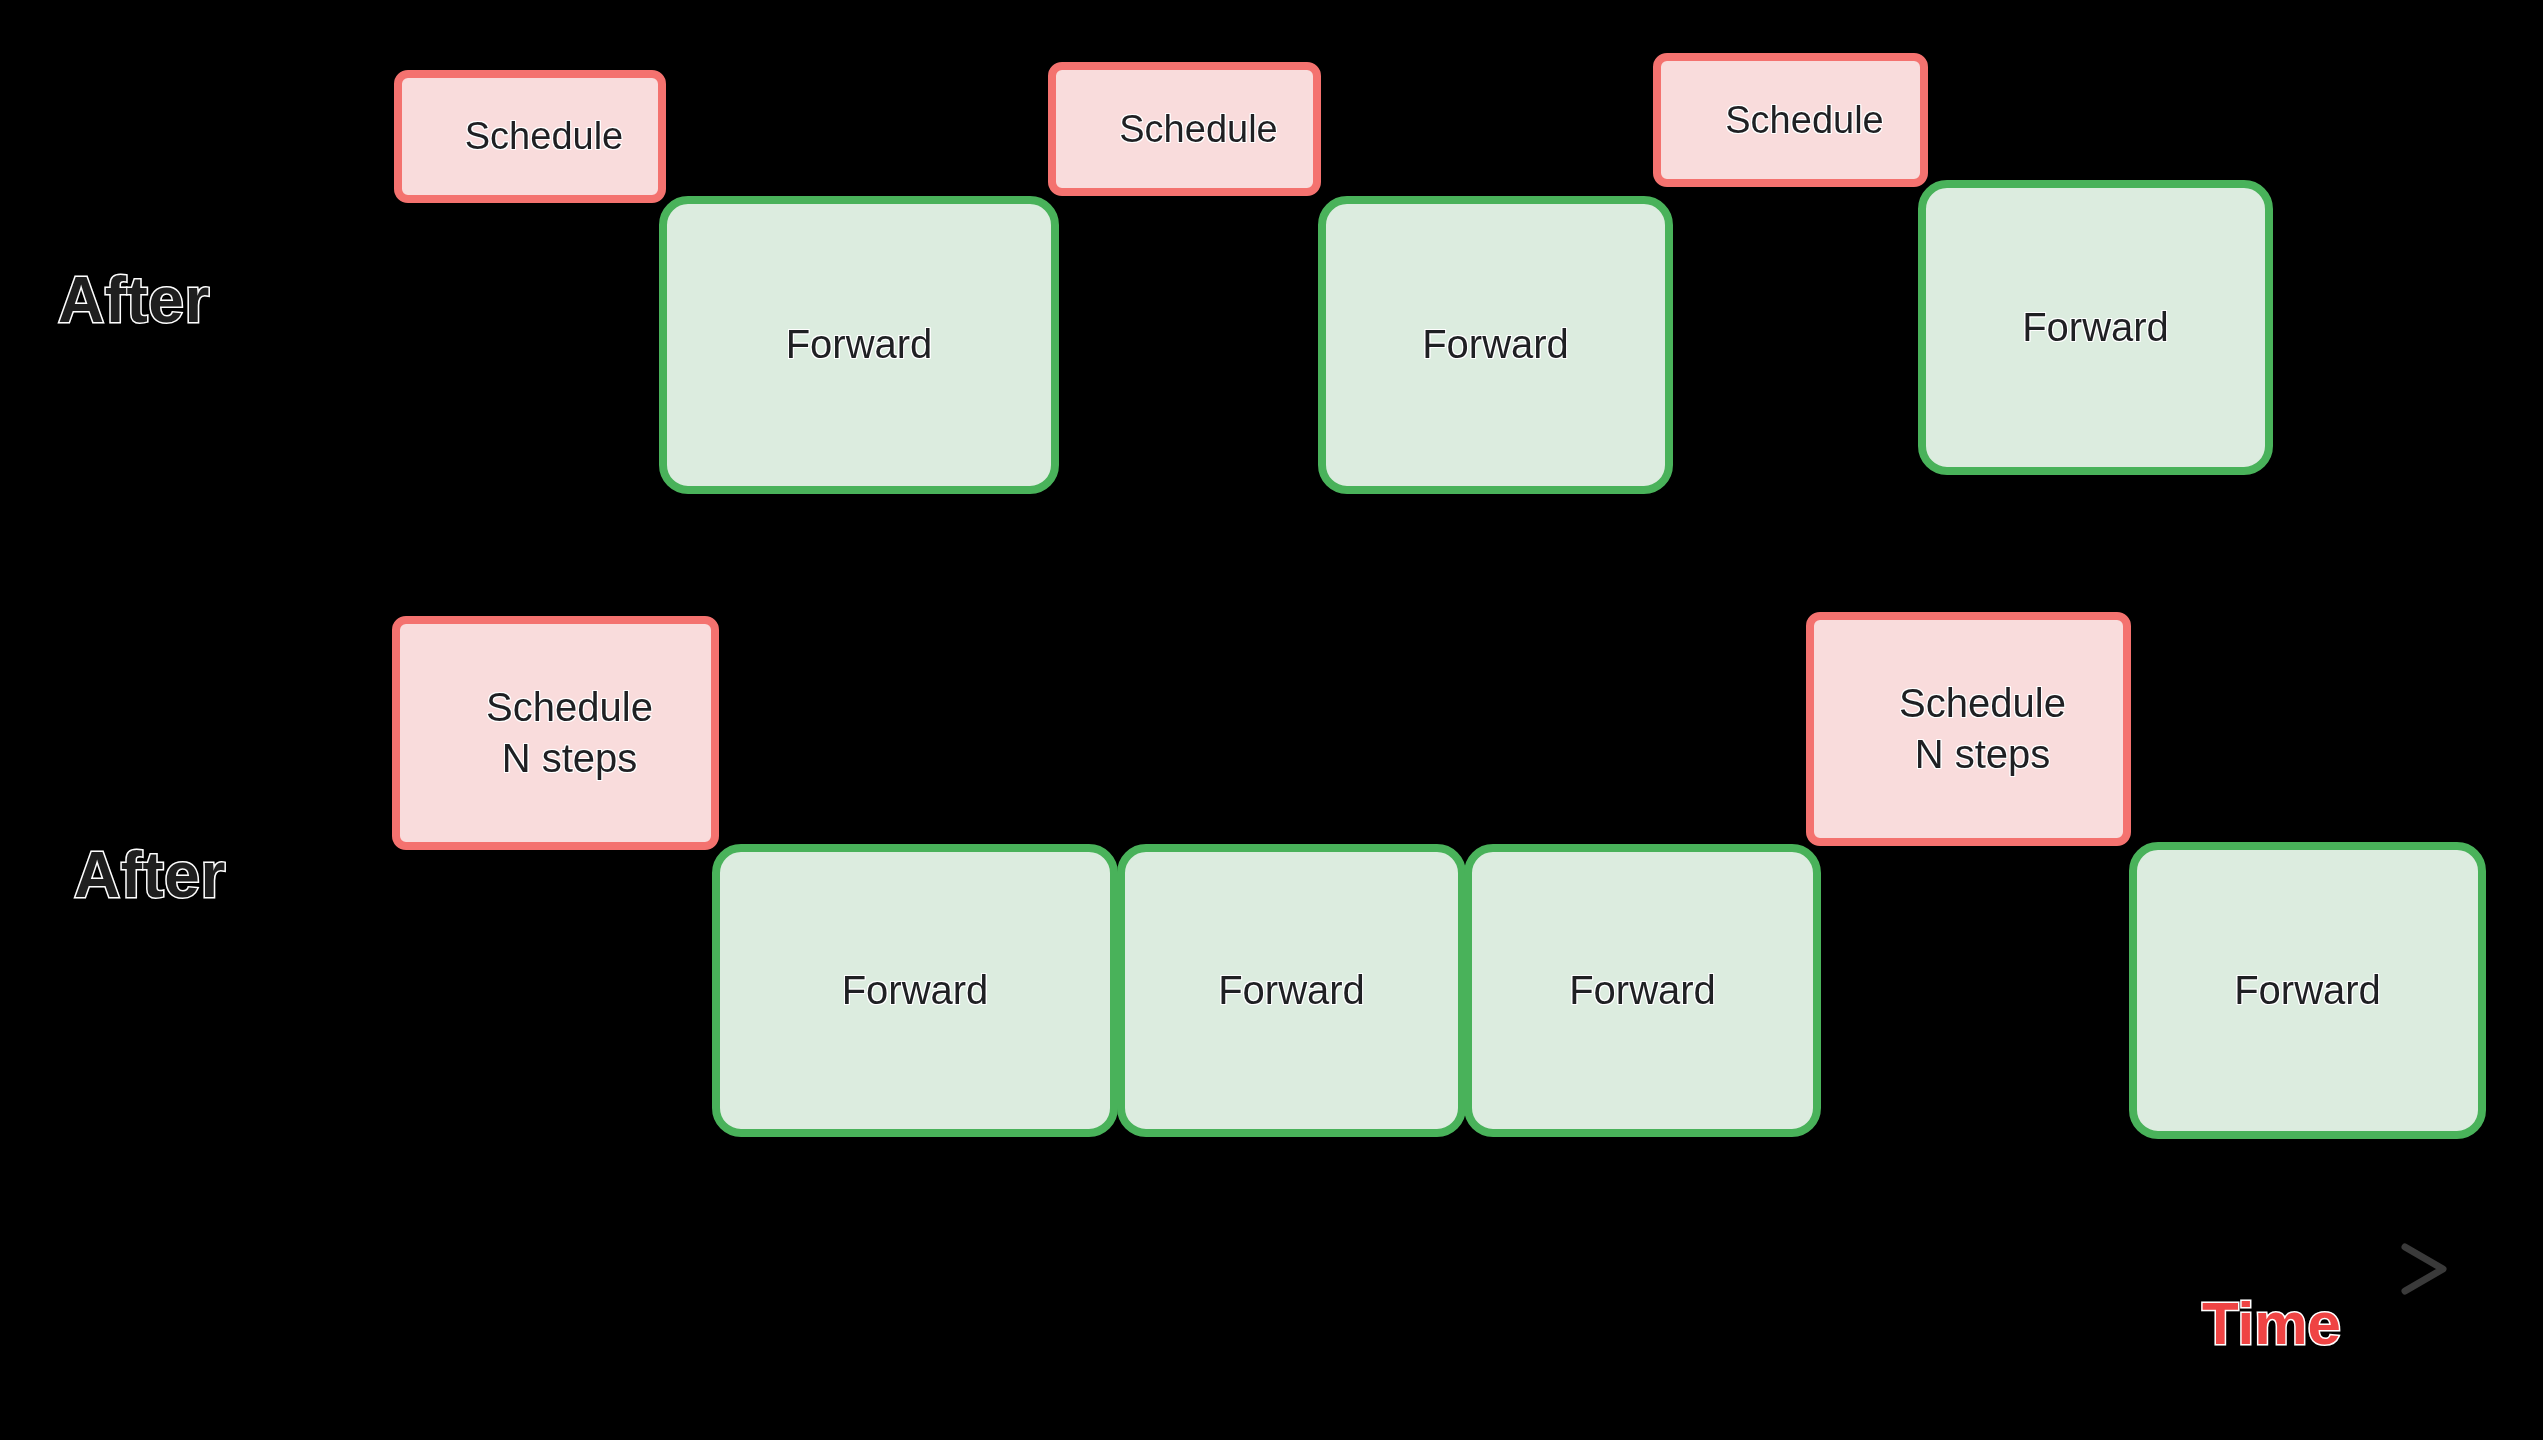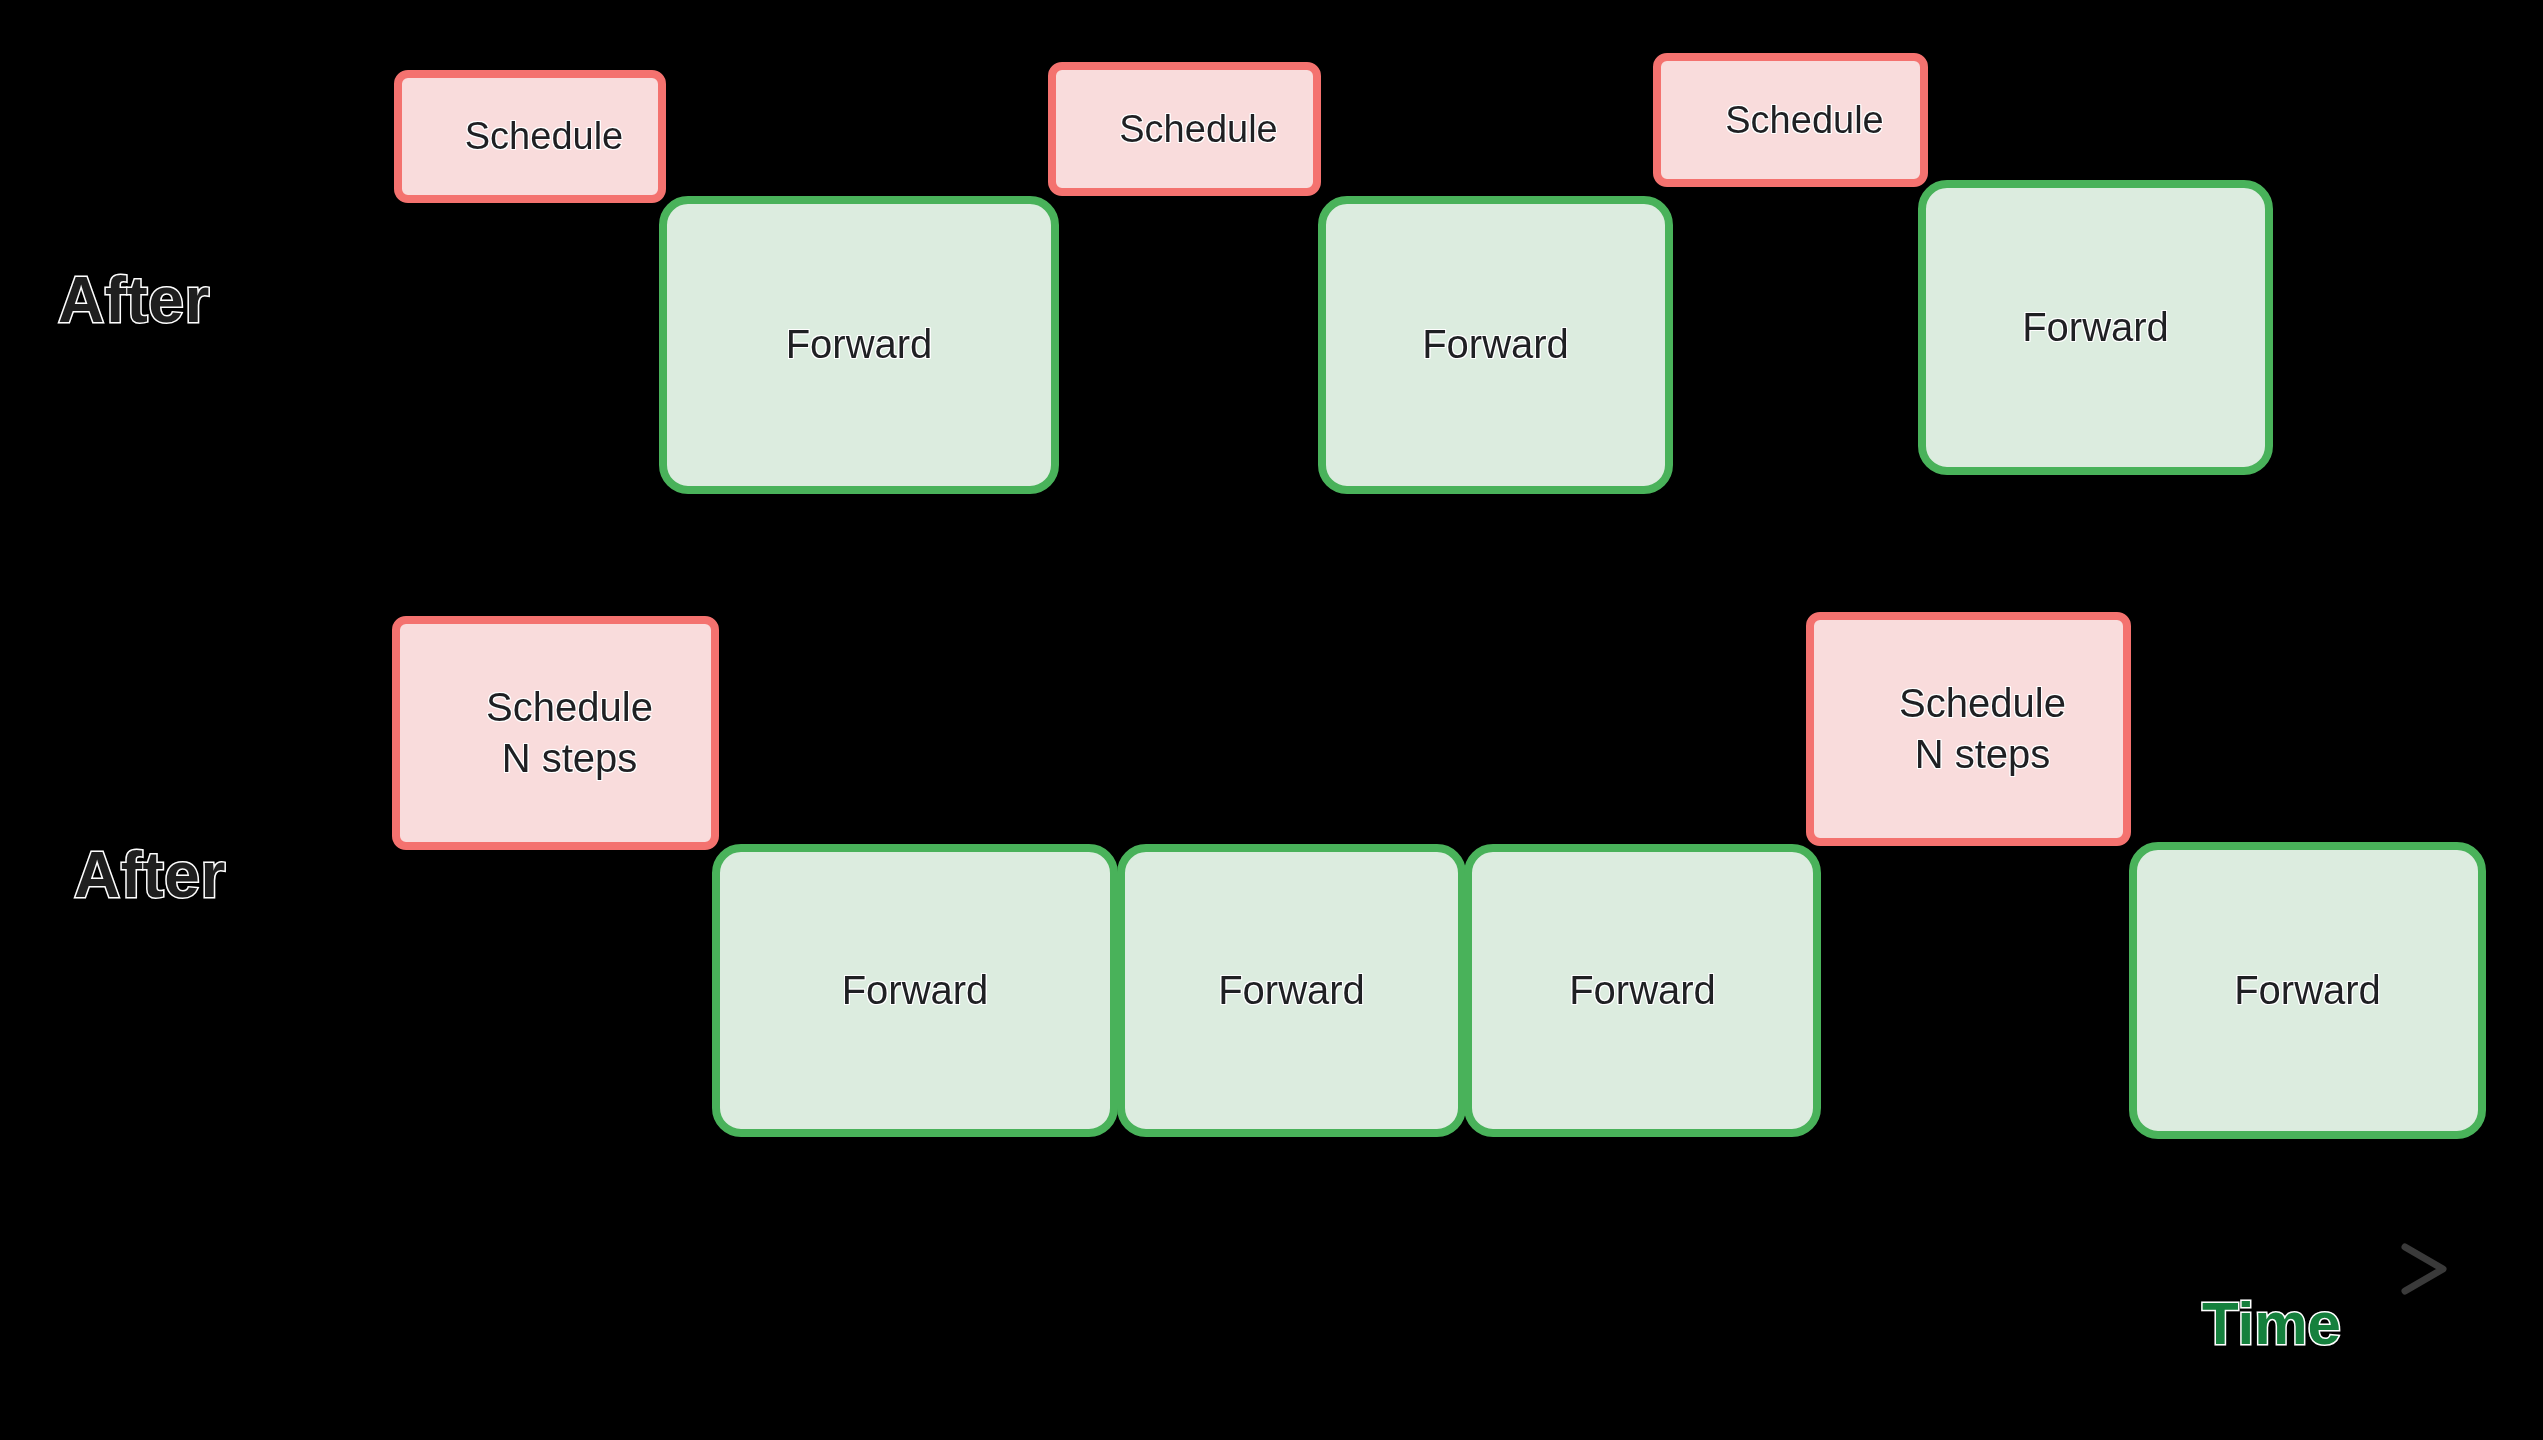--- a/index.html
+++ b/index.html
@@ -39,21 +39,21 @@
   }
   .row-label.before { left: 58px;  top: 268px; }
   .row-label.after  { left: 74px;  top: 843px; }
 
   .time-label {
     position: absolute;
     left: 2202px;
     top: 1294px;
     font-size: 60px;
     font-weight: 700;
-    color: #15803d;
+    color: #ef4444;
     -webkit-text-stroke: 3px #ffffff;
     paint-order: stroke fill;
     white-space: nowrap;
     line-height: 1;
     user-select: none;
   }
 
   
   .block {
     position: absolute;

